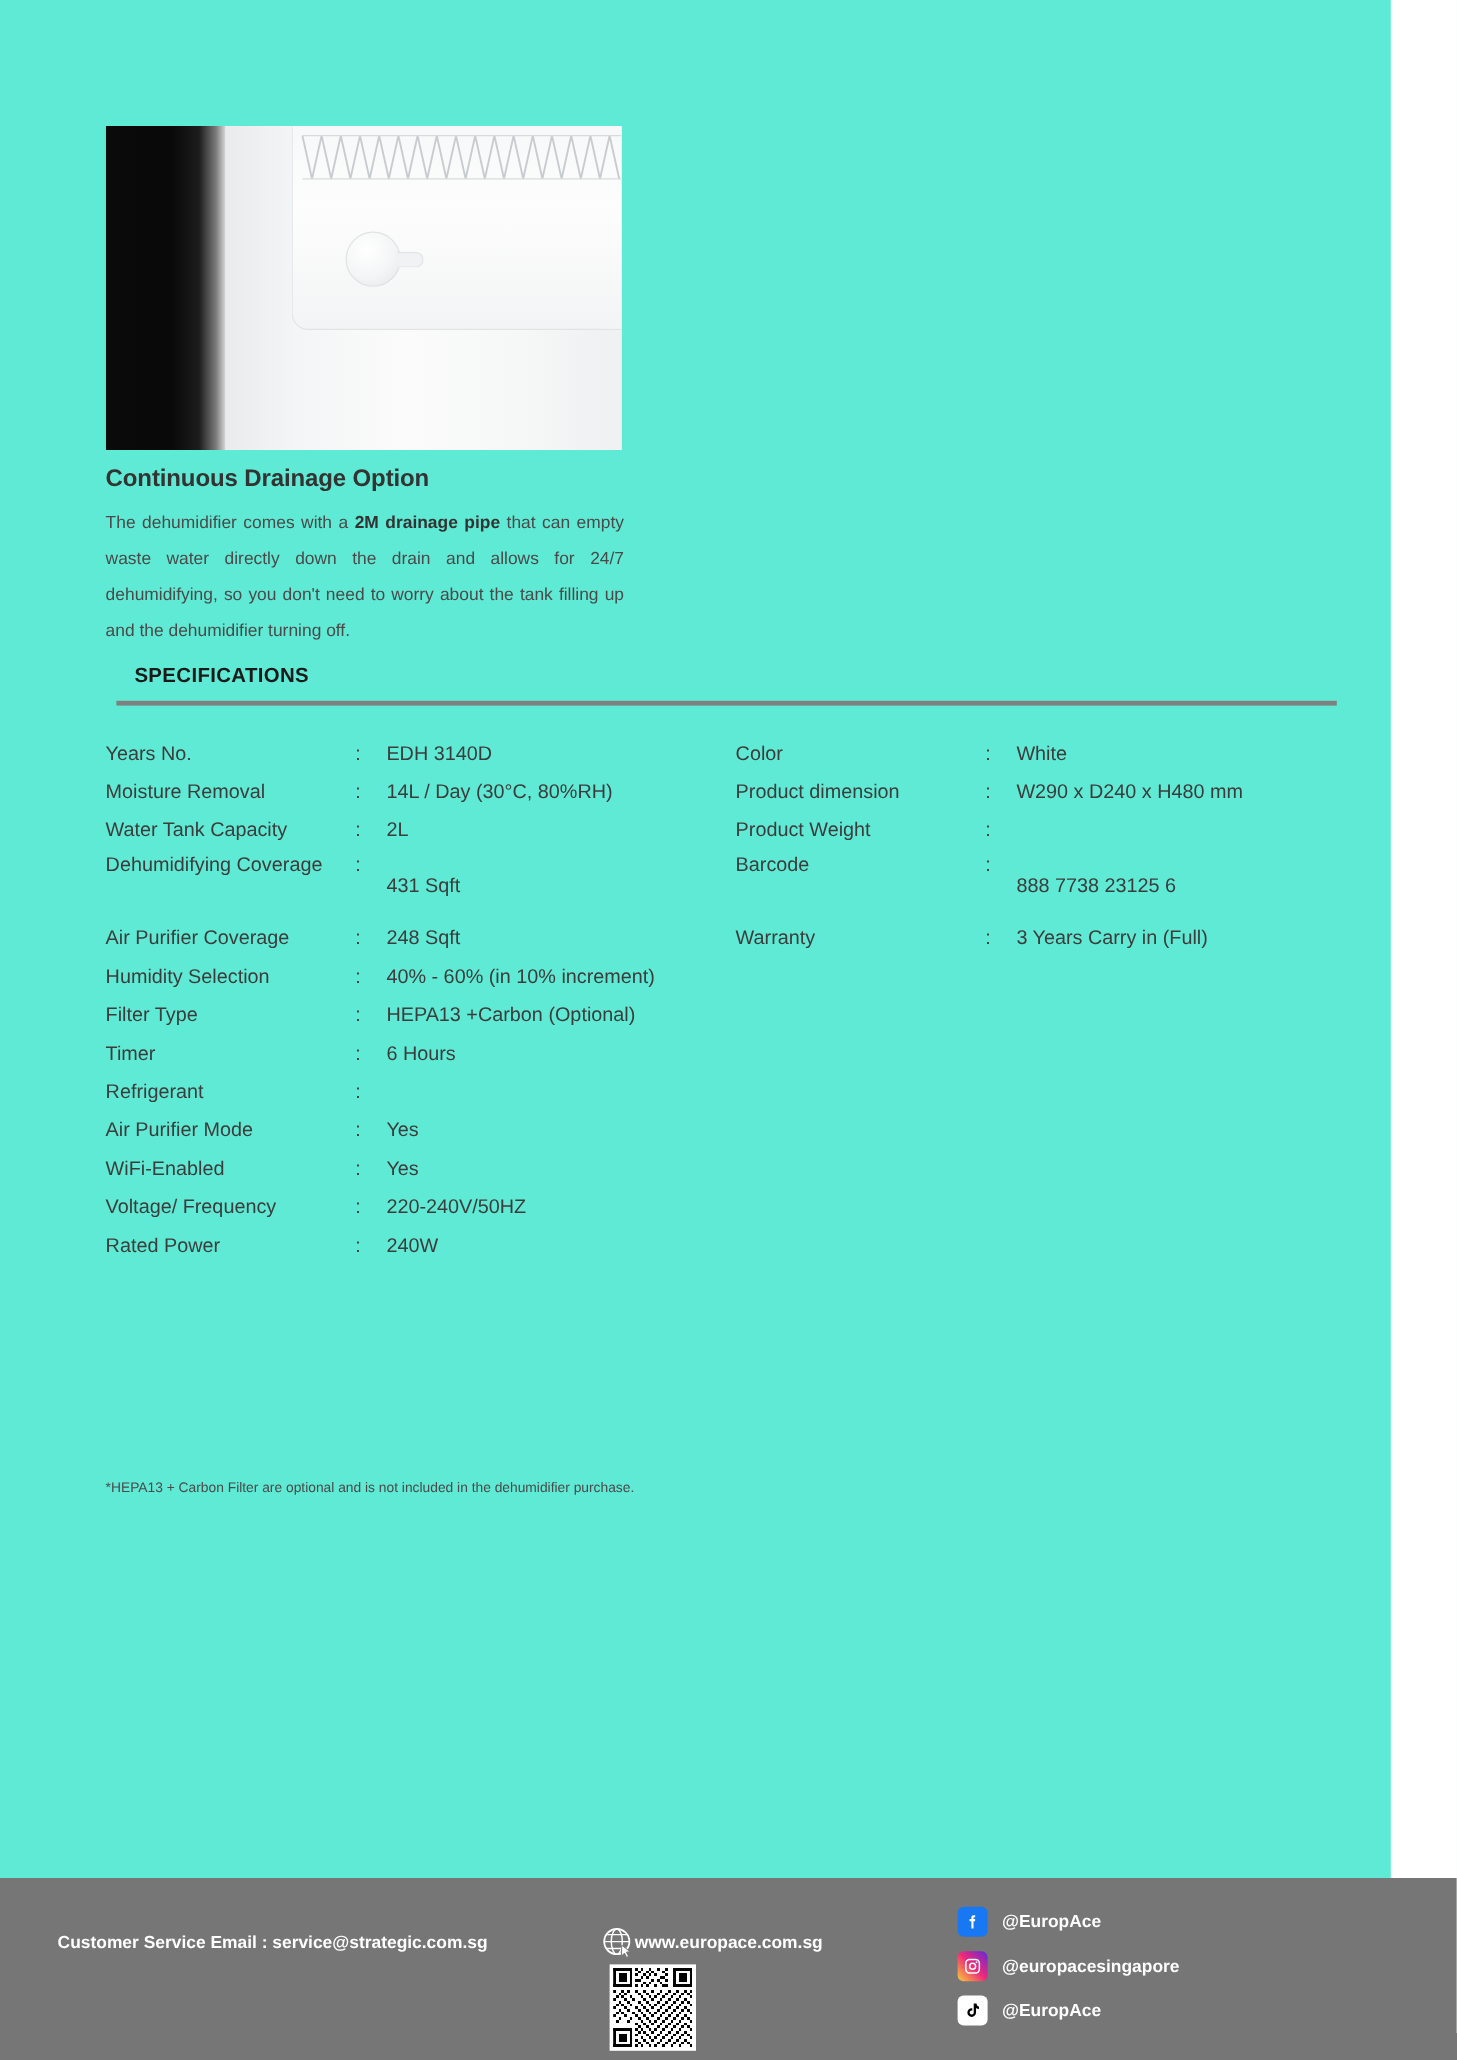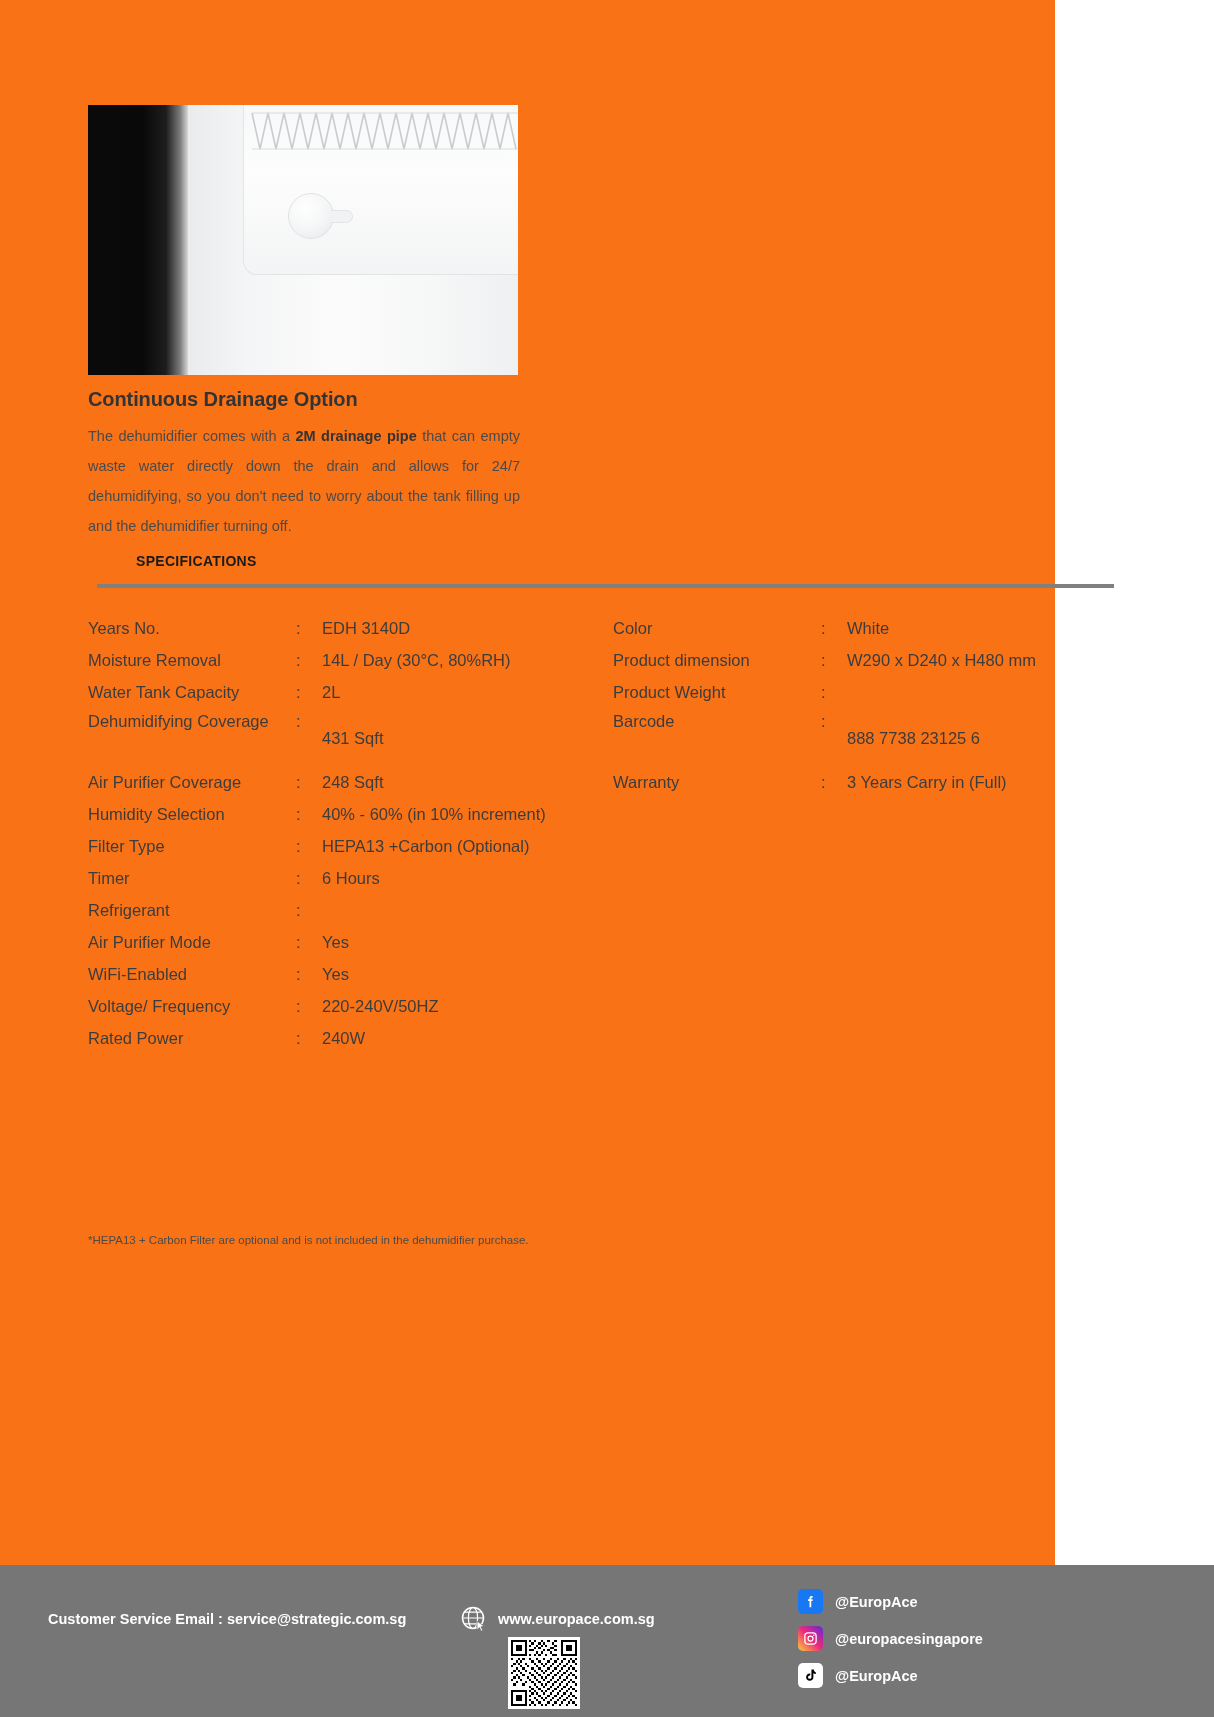--- a/index.html
+++ b/index.html
@@ -3,21 +3,21 @@
 <meta charset="utf-8">
 <style>
   * { box-sizing: border-box; margin: 0; padding: 0; }
   html, body {
     width: 1214px;
     height: 1717px;
     background: #ffffff;
     font-family: "Liberation Sans", sans-serif;
     overflow: hidden;
   }
-  .page { position: relative; width: 1055px; height: 1717px; background: #f97316; }
+  .page { position: relative; width: 1159px; height: 1717px; background: #5eead4; }
 
   
   .hero {
     position: absolute;
     left: 88px; top: 105px;
     width: 430px; height: 270px;
     overflow: hidden;
     background: #ffffff;
   }
   .hero-dark {
@@ -72,22 +72,22 @@
     position: absolute; left: 88px; top: 421px;
     width: 432px;
     font-size: 14.5px; line-height: 30px;
     color: #4a4a4a;
     text-align: justify;
   }
   .feature-body b { font-weight: bold; color: #333; }
 
   
   .spec-heading {
-    position: absolute; left: 136px; top: 553px;
-    font-size: 14px; font-weight: bold; color: #1a1a1a;
+    position: absolute; left: 112px; top: 553px;
+    font-size: 17px; font-weight: bold; color: #1a1a1a;
     letter-spacing: 0.3px;
   }
   .spec-rule {
     position: absolute; left: 97px; top: 584px;
     width: 1017px; height: 4px;
     background: #808080;
   }
 
   .spec-cols {
     position: absolute; left: 88px; top: 612px;
@@ -138,22 +138,22 @@
     width: 1214px; height: 152px;
     background: #767676;
     color: #ffffff;
   }
   .footer-contact {
     position: absolute; left: 48px; top: 37px;
     font-size: 14.5px; font-weight: bold;
     line-height: 34px;
   }
   .footer-web {
-    position: absolute; left: 460px; top: 40px;
-    display: flex; align-items: center; gap: 10px;
+    position: absolute; left: 501px; top: 40px;
+    display: flex; align-items: center; gap: 0;
   }
   .globe-icon { width: 28px; height: 28px; display: block; }
   .footer-web-text { font-size: 14.5px; font-weight: bold; }
   .qr {
     position: absolute; left: 508px; top: 72px;
     width: 72px; height: 72px;
     background: #ffffff;
     padding: 3px;
   }
   .qr svg { display: block; width: 100%; height: 100%; }

